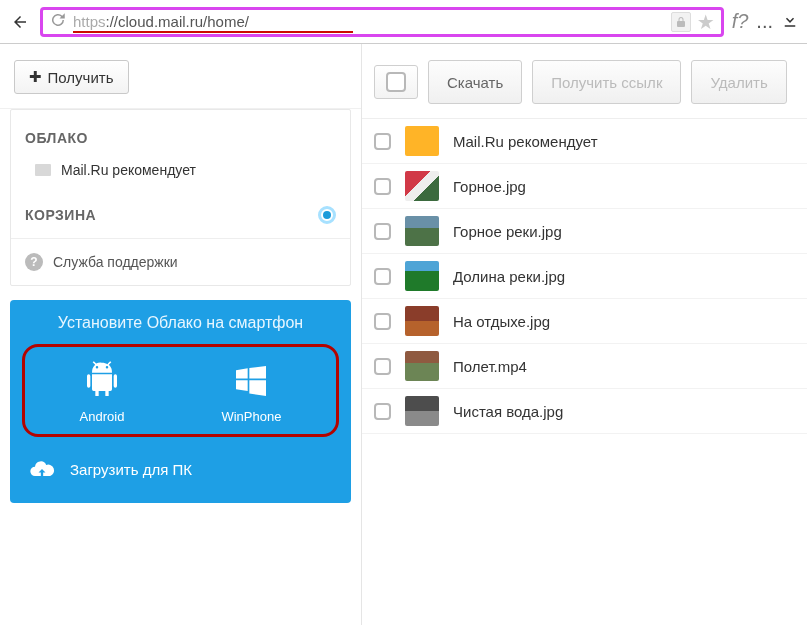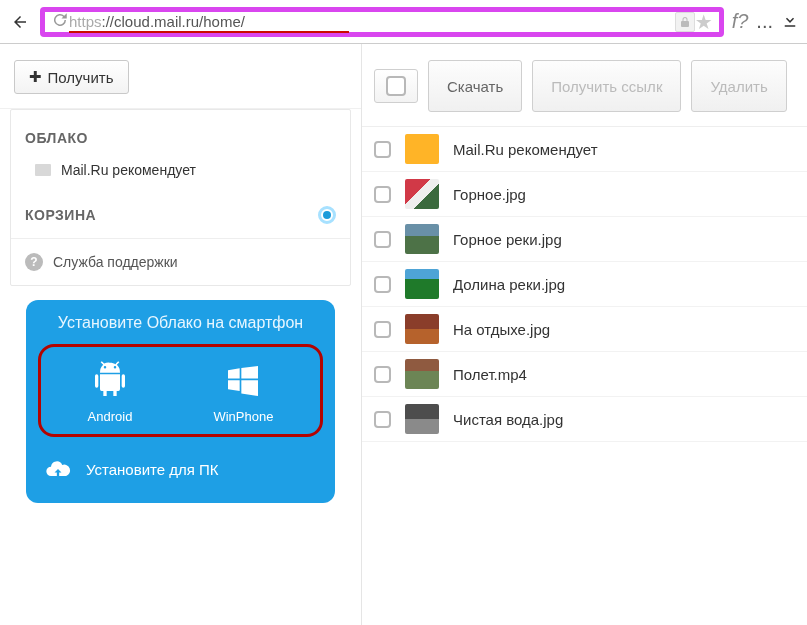--- a/index.html
+++ b/index.html
@@ -1,21 +1,21 @@
 <!DOCTYPE html>
 <html><head>
 <meta charset="utf-8">
 <style>
 * { margin: 0; padding: 0; box-sizing: border-box; }
 body { font-family: Arial, sans-serif; font-size: 14px; color: #333; background: #fff; width: 807px; height: 625px; overflow: hidden; }
 
 
 .browser-bar { height: 44px; background: #fff; border-bottom: 1px solid #ccc; display: flex; align-items: center; padding: 0 8px; gap: 8px; }
 .back-btn { width: 24px; height: 24px; display: flex; align-items: center; justify-content: center; cursor: pointer; }
-.address-bar { flex: 1; display: flex; align-items: center; height: 30px; border: 5px solid #d946ef; border-radius: 4px; padding: 0 6px; }
+.address-bar { flex: 1; display: flex; align-items: center; height: 30px; border: 3px solid #d946ef; border-radius: 4px; padding: 0 6px; gap: 6px; }
 .address-bar .reload { color: #888; cursor: pointer; }
 .url { flex: 1; font-size: 15px; color: #555; position: relative; }
 .url .scheme { color: #aaa; }
 .url-underline { position: absolute; bottom: -3px; left: 0; width: 280px; height: 2px; background: #cb0a00; }
 .lock-box { width: 20px; height: 20px; background: #f2f2f2; border: 1px solid #ddd; border-radius: 2px; display:flex; align-items:center; justify-content:center; }
 .star-icon { font-size: 20px; color: #ccc; }
 .f-question { font-size: 20px; font-style: italic; color: #888; }
 .dots { font-size: 20px; color: #555; }
 
 
@@ -30,34 +30,34 @@
 .sb-body { padding: 10px 0 0 0; border: 1px solid #e8e8e8; margin: 0 10px 14px; border-radius: 2px; }
 .sb-section { padding: 10px 14px 14px; }
 .sb-section-title { font-weight: bold; font-size: 14px; color:#666; letter-spacing: .5px; margin-bottom: 10px; }
 .sb-item { display:flex; align-items:center; gap:10px; padding: 6px 10px; border-radius:2px; cursor:pointer; }
 .sb-item .folder { width:16px; height:12px; background:#d8d8d8; border-radius:1px; }
 .sb-row { display:flex; align-items:center; justify-content:space-between; padding: 8px 14px 14px; }
 .radio-on { width:18px;height:18px;border:3px solid #a7e1ff;border-radius:50%;display:flex;align-items:center;justify-content:center;}
 .radio-on::after { content:''; width:8px;height:8px;border-radius:50%;background:#1b9bda;}
 .sb-support { display:flex;align-items:center;gap:10px;padding:14px;border-top:1px solid #eee;color:#555; cursor:pointer;}
 .sb-support .q { width:18px;height:18px;border-radius:50%;background:#bbb;color:#fff;display:flex;align-items:center;justify-content:center;font-size:12px;font-weight:bold;}
-.promo { margin: 0 26px 10px; background:#1e9fe5; color:#fff; border-radius:12px; padding: 14px 12px 14px;}
+.promo { margin: 0 10px 10px; background:#1e9fe5; color:#fff; border-radius:4px; padding: 14px 12px 14px;}
 .promo-title { font-size:16px; color:#e7f6ff; margin-bottom:12px; text-align:center; }
 .promo-icons { display:flex; justify-content:space-around; border:3px solid #b30300; border-radius:16px; padding:14px 6px 10px; }
 .promo-icon { display:flex; flex-direction:column; align-items:center; gap:8px; cursor:pointer; color:#fff; font-size:13px; }
 .promo-icon svg { width:40px; height:40px; fill:#fff; }
 .promo-footer { display:flex; align-items:center; gap:14px; padding:18px 6px 6px; cursor:pointer; }
 .promo-footer svg { width:28px; height:28px; fill:#fff; }
 .promo-footer span { font-size:15px; }
 
 
 .fa-toolbar { display:flex; align-items:center; gap:10px; padding:16px 12px 14px; border-bottom:1px solid #eee;}
 .chk { width:20px;height:20px;border:2px solid #b8b8b8;border-radius:4px;background:#fff;cursor:pointer;}
 .chk.small { width:17px;height:17px;border-width:2px;}
-.fa-btn { border:1px solid #cfcfcf; background:linear-gradient(#fdfdfd,#f0f0f0); border-radius:3px; height:52px; padding:0 18px; font-size:15px; cursor:pointer; color:#666; }
+.fa-btn { border:1px solid #cfcfcf; background:linear-gradient(#fdfdfd,#f0f0f0); border-radius:3px; height:44px; padding:0 18px; font-size:15px; cursor:pointer; color:#666; }
 .fa-btn.inactive { color:#bbb; }
 .check-all-wrap { border:1px solid #cfcfcf; border-radius:3px; height:34px; width:44px; display:flex;align-items:center;justify-content:center; background:linear-gradient(#fff,#f3f3f3);}
 .file-list {}
 .file-row { display:flex; align-items:center; gap:14px; padding:7px 12px; border-bottom:1px solid #f2f2f2; cursor:pointer;}
 .file-row .thumb { width:34px;height:30px; border-radius:2px;}
 .thumb.folder { background:#ffb427;}
 .thumb.img1 { background:linear-gradient(135deg,#d13947 40%,#eee 40%,#eee 60%,#3b6a3e 60%);}
 .thumb.img2 { background:linear-gradient(180deg,#6990a7 40%,#4d7247 40%);}
 .thumb.img3 { background:linear-gradient(180deg,#4ea4d6 35%,#1f7a2a 35%);}
 .thumb.img4 { background:linear-gradient(180deg,#8a3d2a 50%,#b6622c 50%);}
@@ -143,21 +143,21 @@
           <svg viewBox="0 0 24 24">
               <path d="M3 5.5 10 4.4v6.1H3zM11 4.2 21 3v7.5H11zM3 11.5h7V18l-7-1.1zM11 11.5h10V21l-10-1.5z"></path>
             </svg>
           <span>WinPhone</span>
         </div>
       </div>
       <div class="promo-footer">
         <svg viewBox="0 0 24 24">
             <path d="M19 18H6a4 4 0 0 1 0-8 5 5 0 0 1 9.6-1.5A4.5 4.5 0 0 1 19 18zm-7-6-3 3h2v3h2v-3h2z"></path>
           </svg>
-        <span>Установите для ПК</span>
+        <span>Загрузить для ПК</span>
       </div>
     </div>
   </div>
 
   <div class="filearea">
     <div class="fa-toolbar">
       <div class="check-all-wrap">
         <div class="chk"></div>
       </div>
       <button class="fa-btn">Скачать</button>

